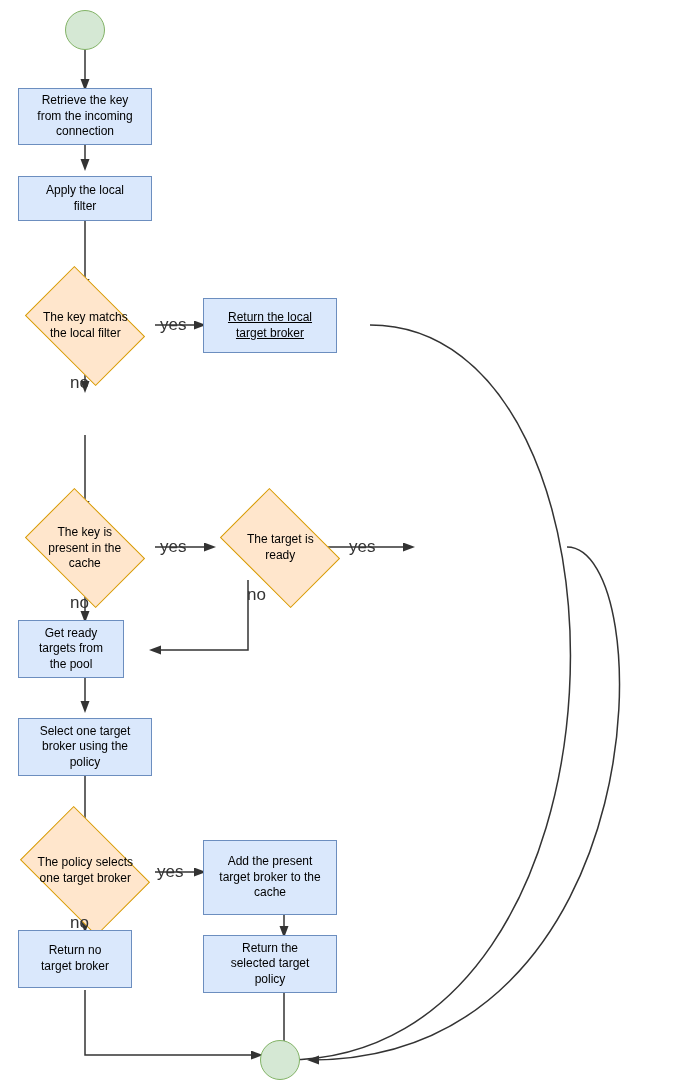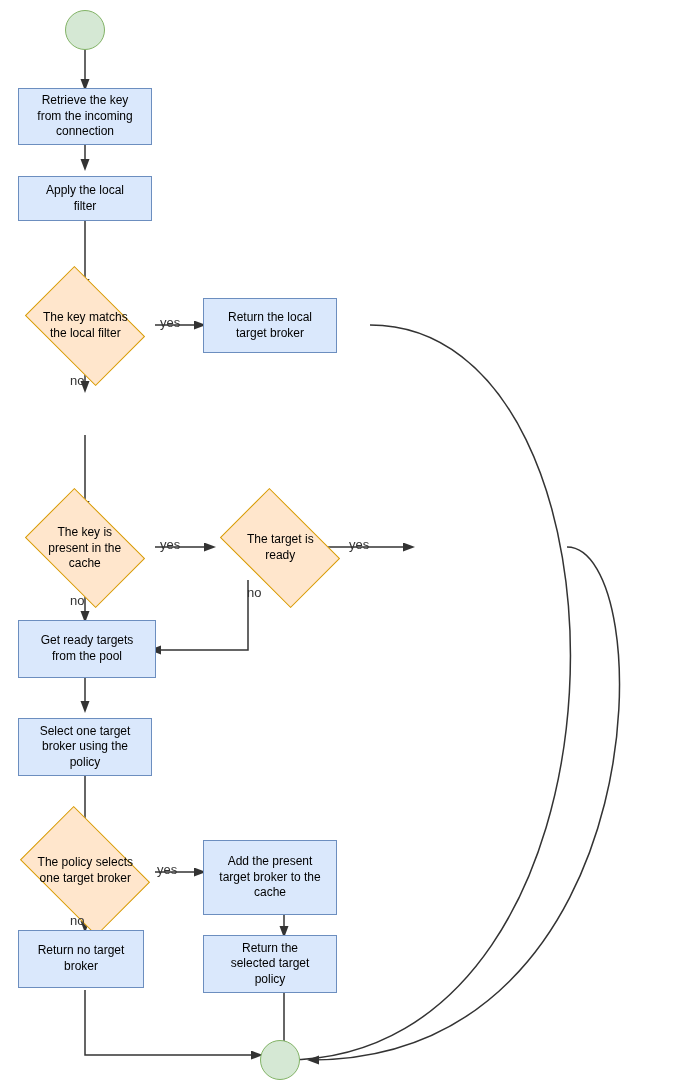--- a/index.html
+++ b/index.html
@@ -56,21 +56,21 @@
       background: #d5e8d4;
       border: 1px solid #82b366;
       border-radius: 50%;
       display: flex;
       align-items: center;
       justify-content: center;
     }
     
     .arrow-label {
       position: absolute;
-      font-size: 13px;
+      font-size: 17px;
       color: #333;
     }
     svg.arrows {
       position: absolute;
       top: 0;
       left: 0;
       width: 691px;
       height: 1091px;
       pointer-events: none;
     }
@@ -147,21 +147,21 @@
   </div>
 
   <div class="arrow-label" style="left:160px; top:315px;">
     <span>yes</span>
   </div>
 
   <div class="arrow-label" style="left:70px; top:373px;">
     <span>no</span>
   </div>
 
-  <div class="box" style="left:203px; top:298px; width:134px; height:55px;">
+  <div class="box" style="left:203px; top:298px; width:134px; height:55px;text-decoration:underline;">
     <span>Return the local target broker</span>
   </div>
 
 
   <div class="diamond-wrap" style="left:18px; top:510px; width:134px; height:75px;">
     <div class="diamond" style="width:100px; height:70px;">
       <div class="diamond-label" style="width:100px;">
         <span>The key is present in the cache</span>
       </div>
     </div>
@@ -185,21 +185,21 @@
 
   <div class="arrow-label" style="left:349px; top:537px;">
     <span>yes</span>
   </div>
 
   <div class="arrow-label" style="left:247px; top:585px;">
     <span>no</span>
   </div>
 
 
-  <div class="box" style="left:18px; top:620px; width:138px; height:58px;">
+  <div class="box" style="left:18px; top:620px; width:106px; height:58px;">
     <span>Get ready targets from the pool</span>
   </div>
 
   <div class="box" style="left:18px; top:710px; width:134px; height:58px;margin-top:8px;">
     <span>Select one target broker using the policy</span>
   </div>
 
   <div class="diamond-wrap" style="left:18px; top:830px; width:134px; height:82px;">
     <div class="diamond" style="width:108px; height:76px;">
       <div class="diamond-label" style="width:108px;">
@@ -213,21 +213,21 @@
   </div>
 
   <div class="arrow-label" style="left:70px; top:913px;">
     <span>no</span>
   </div>
 
   <div class="box" style="left:203px; top:840px; width:134px; height:75px;">
     <span>Add the present target broker to the cache</span>
   </div>
 
-  <div class="box" style="left:18px; top:930px; width:126px; height:58px;">
+  <div class="box" style="left:18px; top:930px; width:114px; height:58px;">
     <span>Return no target broker</span>
   </div>
 
   <div class="box" style="left:203px; top:935px; width:134px; height:58px;">
     <span>Return the selected target policy</span>
   </div>
 
   <div class="circle" style="left:260px; top:1040px; width:40px; height:40px;">
   </div>
 

